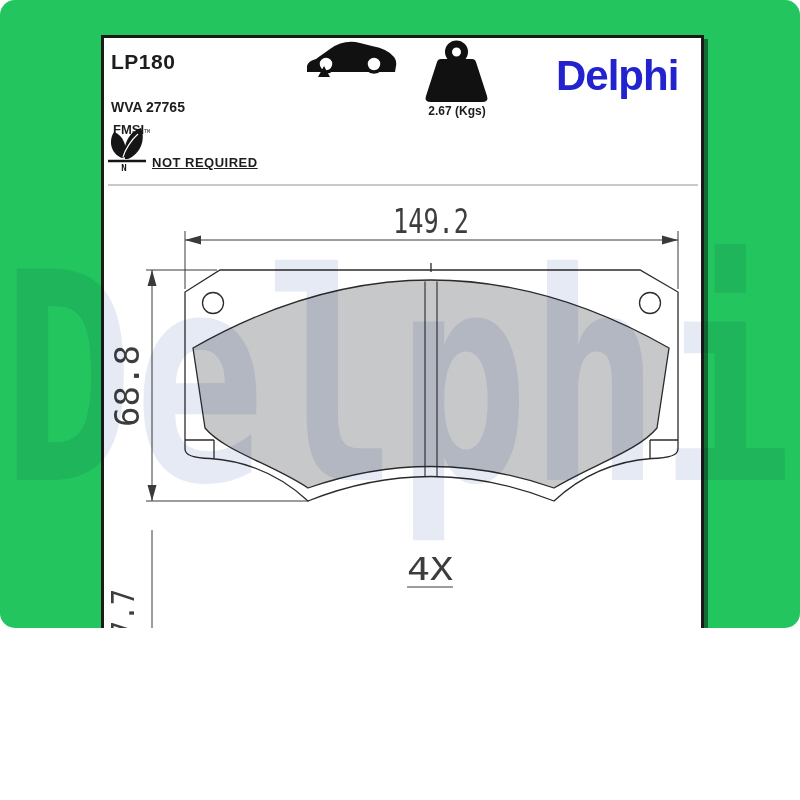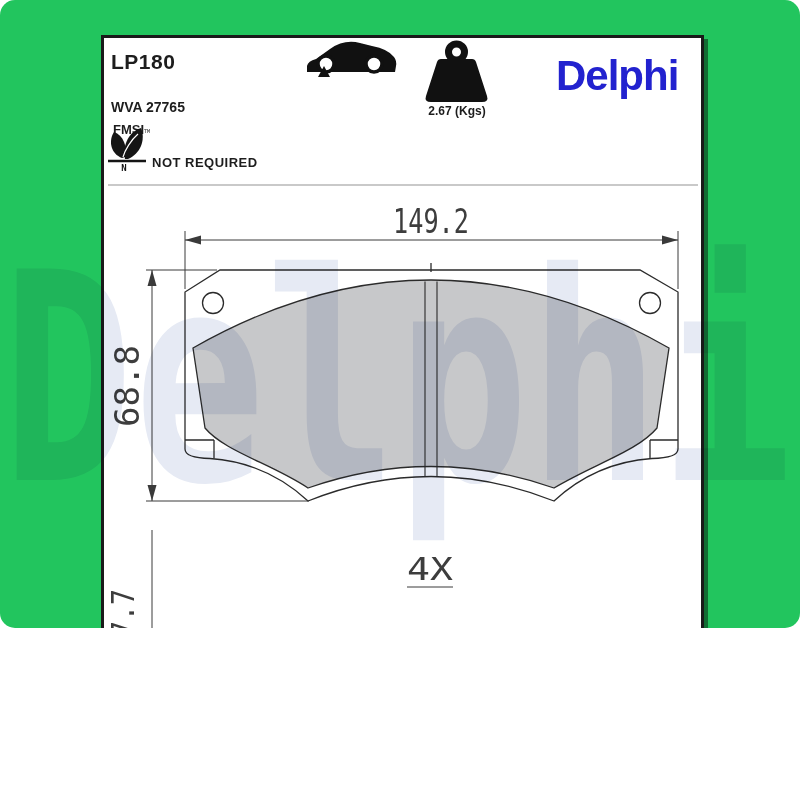--- a/index.html
+++ b/index.html
@@ -6,21 +6,21 @@
   #stage{position:relative;width:800px;height:628px;background:#22c55e;overflow:hidden;
          font-family:"Liberation Sans",sans-serif;border-radius:15px;}
   .abs{position:absolute;}
   
   #page-border{left:101px;top:35px;width:603px;height:736px;border:3px solid #1a1a1a;
                box-sizing:border-box;box-shadow:4px 4px 0 rgba(0,0,0,0.45);background:#fff;}
   
   #part-number{left:111px;top:50px;font-size:21px;font-weight:bold;color:#1d1d1d;letter-spacing:.5px;}
   #fmsi-label{left:113px;top:79px;font-size:13px;font-weight:bold;color:#1d1d1d;margin-top:43px;}
   #wva-number{left:111px;top:99px;font-size:14px;font-weight:bold;color:#1d1d1d;}
-  #not-required-label{left:152px;top:155px;font-size:13px;font-weight:bold;color:#1d1d1d;letter-spacing:.5px;}
+  #not-required-label{left:152px;top:155px;font-size:13px;font-weight:bold;color:#1d1d1d;letter-spacing:.5px;text-decoration:underline;}
   #header-divider{left:108px;top:184px;width:590px;height:2px;background:#c9c9c9;}
   #weight-value{left:413px;top:104px;width:88px;text-align:center;font-size:12px;font-weight:bold;color:#1d1d1d;}
   #delphi-logo{left:556px;top:55px;font-size:42px;font-weight:bold;color:#2222cf;line-height:1;letter-spacing:-1px;}
   #lockheed-logo{left:555px;top:740px;width:146px;text-align:right;
                  font-family:"Liberation Serif",serif;font-weight:bold;font-size:25px;color:#121212;line-height:1;}
   #lockheed-logo sup{font-size:11px;font-weight:normal;}
   
   #watermark-layer{left:0;top:0;width:800px;height:800px;mix-blend-mode:multiply;pointer-events:none;}
   svg{display:block;}
   text{font-family:"DejaVu Sans Mono","Liberation Mono",monospace;}

